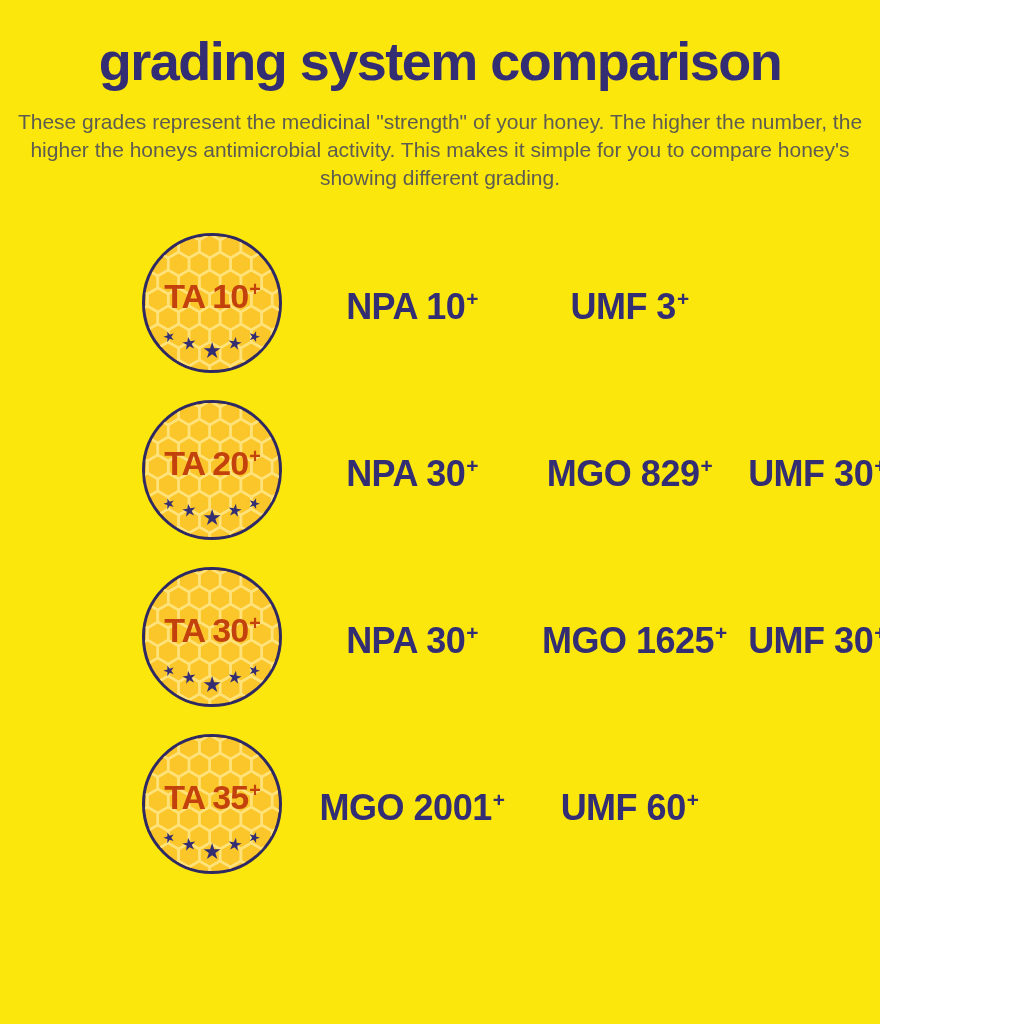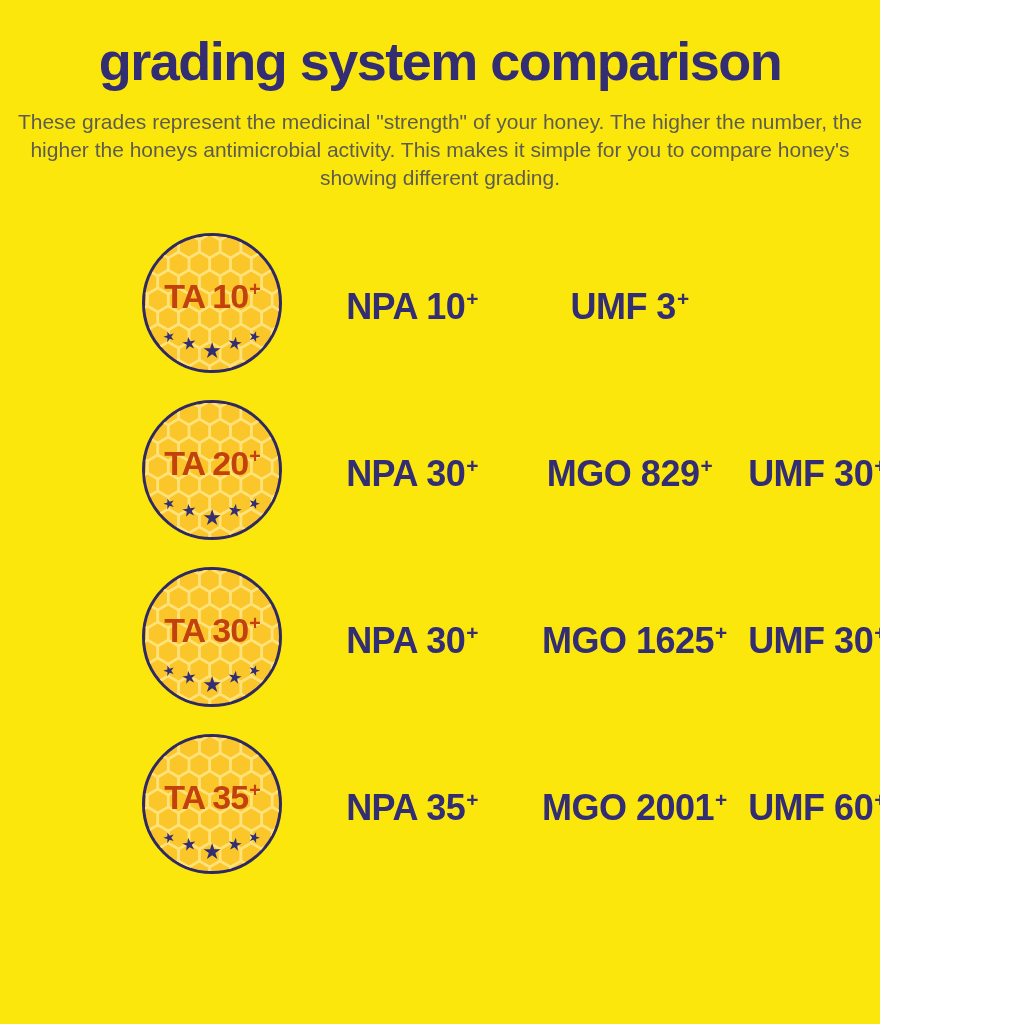--- a/index.html
+++ b/index.html
@@ -524,21 +524,20 @@
         </div>
         <div class="badge-label"><span>TA 35</span><span class="plus">+</span></div>
         <div class="stars">
             <span>★</span>
             <span>★</span>
             <span>★</span>
             <span>★</span>
             <span>★</span>
           </div>
       </div>
-      <div class="cell"><span>NPA 35</span><span class="plus">+</span></div>
       <div class="cell"><span>MGO 2001</span><span class="plus">+</span></div>
       <div class="cell"><span>UMF 60</span><span class="plus">+</span></div>
     </div>
 
   </div>
 
 
 </div>
 
 </body></html>

